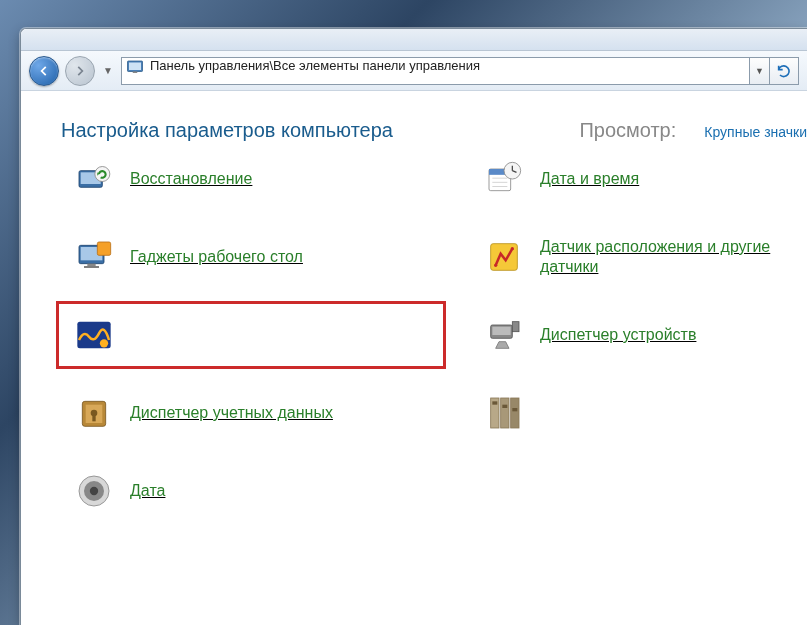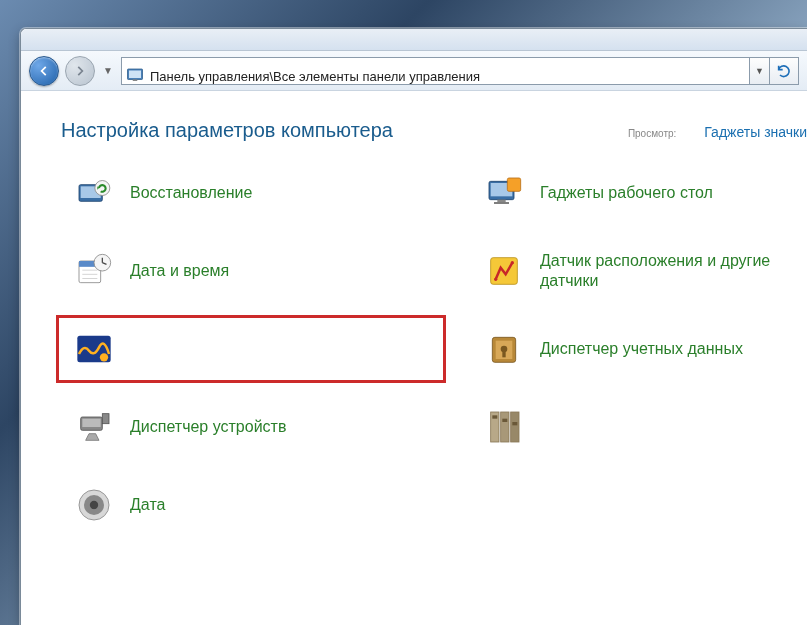--- a/index.html
+++ b/index.html
@@ -49,21 +49,21 @@
   .nav-fwd {
     background: radial-gradient(circle at 30% 30%, #e0e6ec, #b8c3cf);
     border:1px solid #9aa5b0; color:#7a8490;
   }
   .nav-drop {
     width:14px; height:30px; display:flex; align-items:center; justify-content:center;
     color:#666; font-size:10px; cursor:pointer;
   }
   .addr-wrap { display:flex; flex:1; height:28px; }
   .addr {
-    flex:1; display:flex; align-items:flex-end;
+    flex:1; display:flex; align-items:flex-start;
     border:1px solid #8b9bab; background:#fff;
     padding:0 4px; gap:6px;
     border-right:none;
   }
   .addr-icon {
     width:18px; height:18px; display:flex; align-items:center; justify-content:center;
   }
   .addr-text { font-size:13px; color:#222; white-space:nowrap; overflow:hidden; }
   .addr-caret {
     width:20px; border:1px solid #8b9bab; background:linear-gradient(#fdfdfd,#e8edf3);
@@ -73,29 +73,30 @@
   .refresh {
     width:30px; border:1px solid #8b9bab; background:linear-gradient(#fdfdfd,#e8edf3);
     display:flex; align-items:center; justify-content:center; color:#1e5fa8;
     cursor:pointer;
   }
   .content {
     padding: 28px 0 0 40px;
     height: calc(100% - 62px);
     overflow:hidden;
   }
-  .hdr-row { display:flex; align-items:baseline; gap:28px; margin-bottom:22px; }
+  .hdr-row { display:flex; align-items:baseline; gap:28px; margin-bottom:8px; }
   .page-title { font-size:20px; color:#1a5c8d; font-weight:400; }
-  .view-label { font-size:10px; color:#888; margin-left:auto; }
+  .view-label { font-size:20px; color:#888; margin-left:auto; }
   .view-link { font-size:14px; color:#1a6fb0; cursor:pointer; white-space:nowrap; }
   .grid {
     display:grid;
     grid-template-columns: 380px 1fr;
     column-gap: 30px;
     row-gap: 20px;
+    text-decoration: underline;
   }
   .item {
     display:flex; align-items:center; gap:14px;
     padding:6px 10px; border:1px solid transparent; border-radius:3px;
     min-height:52px;
   }
   .item.highlighted { position:relative; }
   .item.highlighted::after{
     content:""; position:absolute; inset:-6px;
     border:3px solid #cc2a2a; pointer-events:none;
@@ -140,103 +141,103 @@
             <path d="M4 4 L4 10 L10 10"></path>
           </svg>
       </div>
     </div>
   </div>
 
   <div class="content">
     <div class="hdr-row">
       <div class="page-title">Настройка параметров компьютера</div>
       <div class="view-label">Просмотр:</div>
-      <div class="view-link">Гаджеты значки</div>
+      <div class="view-link">Крупные значки</div>
     </div>
     <div class="grid" id="grid">
         <div class="item">
           <div class="ico">
             <svg width="40" height="40" viewBox="0 0 48 48">
               <rect x="6" y="14" width="28" height="20" rx="2" fill="#3a6ea5" stroke="#1e4570"></rect>
               <rect x="8" y="16" width="24" height="14" fill="#a8c8e8"></rect>
               <circle cx="34" cy="18" r="9" fill="#f5f5f5" stroke="#888"></circle>
               <path d="M30 18 A4 4 0 1 1 32 22" fill="none" stroke="#2a8a2a" stroke-width="2.5"></path>
               <path d="M28 16 L30 18 L28 20 Z" fill="#2a8a2a"></path>
             </svg>
           </div>
           <div class="lbl">Восстановление</div>
-        </div>
-        <div class="item">
-          <div class="ico">
-            <svg width="40" height="40" viewBox="0 0 48 48">
-              <rect x="6" y="10" width="30" height="22" rx="2" fill="#3a6ea5" stroke="#1e4570"></rect>
-              <rect x="8" y="12" width="26" height="16" fill="#a8c8e8"></rect>
-              <rect x="16" y="32" width="10" height="3" fill="#888"></rect>
-              <rect x="12" y="35" width="18" height="2" fill="#666"></rect>
-              <rect x="28" y="6" width="16" height="16" rx="2" fill="#f5a028" stroke="#b87018"></rect>
-            </svg>
-          </div>
-          <div class="lbl">Гаджеты рабочего стол</div>
         </div>
         <div class="item">
           <div class="ico">
             <svg width="40" height="40" viewBox="0 0 48 48">
               <rect x="6" y="12" width="26" height="26" rx="2" fill="#fff" stroke="#888"></rect>
               <rect x="6" y="12" width="26" height="7" fill="#5a8ac8"></rect>
               <line x1="10" y1="23" x2="28" y2="23" stroke="#ccc"></line>
               <line x1="10" y1="28" x2="28" y2="28" stroke="#ccc"></line>
               <line x1="10" y1="33" x2="28" y2="33" stroke="#ccc"></line>
               <circle cx="34" cy="14" r="10" fill="#f5f5f5" stroke="#888"></circle>
               <line x1="34" y1="14" x2="34" y2="8" stroke="#444" stroke-width="1.5"></line>
               <line x1="34" y1="14" x2="39" y2="16" stroke="#444" stroke-width="1.5"></line>
             </svg>
           </div>
           <div class="lbl">Дата и время</div>
         </div>
         <div class="item">
           <div class="ico">
             <svg width="40" height="40" viewBox="0 0 48 48">
+              <rect x="6" y="10" width="30" height="22" rx="2" fill="#3a6ea5" stroke="#1e4570"></rect>
+              <rect x="8" y="12" width="26" height="16" fill="#a8c8e8"></rect>
+              <rect x="16" y="32" width="10" height="3" fill="#888"></rect>
+              <rect x="12" y="35" width="18" height="2" fill="#666"></rect>
+              <rect x="28" y="6" width="16" height="16" rx="2" fill="#f5a028" stroke="#b87018"></rect>
+            </svg>
+          </div>
+          <div class="lbl">Гаджеты рабочего стол</div>
+        </div>
+        <div class="item">
+          <div class="ico">
+            <svg width="40" height="40" viewBox="0 0 48 48">
               <rect x="8" y="8" width="32" height="32" rx="3" fill="#f5c838" stroke="#b89018"></rect>
               <path d="M14 34 L20 20 L26 28 L34 14" fill="none" stroke="#c82828" stroke-width="3"></path>
               <circle cx="14" cy="34" r="2" fill="#c82828"></circle>
               <circle cx="34" cy="14" r="2" fill="#c82828"></circle>
             </svg>
           </div>
           <div class="lbl">Датчик расположения и другие датчики</div>
         </div>
         <div class="item highlighted">
           <div class="ico">
             <svg width="40" height="40" viewBox="0 0 48 48">
               <rect x="4" y="8" width="40" height="32" rx="3" fill="#1a3a8a"></rect>
               <path d="M6 30 Q12 18 18 26 T30 22 T42 30" fill="none" stroke="#ffb020" stroke-width="3"></path>
               <circle cx="36" cy="34" r="5" fill="#ffb020"></circle>
             </svg>
           </div>
         </div>
         <div class="item">
           <div class="ico">
             <svg width="40" height="40" viewBox="0 0 48 48">
+              <rect x="8" y="12" width="26" height="16" rx="2" fill="#888" stroke="#555"></rect>
+              <rect x="10" y="14" width="22" height="10" fill="#bbb"></rect>
+              <rect x="34" y="8" width="8" height="12" fill="#888" stroke="#555"></rect>
+              <path d="M18 32 L26 32 L30 40 L14 40 Z" fill="#aaa" stroke="#777"></path>
+            </svg>
+          </div>
+          <div class="lbl">Диспетчер устройств</div>
+        </div>
+        <div class="item">
+          <div class="ico">
+            <svg width="40" height="40" viewBox="0 0 48 48">
               <rect x="10" y="10" width="28" height="30" rx="3" fill="#b88838" stroke="#7a5820"></rect>
               <rect x="14" y="14" width="20" height="22" fill="#d8a858"></rect>
               <circle cx="24" cy="24" r="4" fill="#7a5820"></circle>
               <rect x="22" y="26" width="4" height="8" fill="#7a5820"></rect>
             </svg>
           </div>
           <div class="lbl">Диспетчер учетных данных</div>
-        </div>
-        <div class="item">
-          <div class="ico">
-            <svg width="40" height="40" viewBox="0 0 48 48">
-              <rect x="8" y="12" width="26" height="16" rx="2" fill="#888" stroke="#555"></rect>
-              <rect x="10" y="14" width="22" height="10" fill="#bbb"></rect>
-              <rect x="34" y="8" width="8" height="12" fill="#888" stroke="#555"></rect>
-              <path d="M18 32 L26 32 L30 40 L14 40 Z" fill="#aaa" stroke="#777"></path>
-            </svg>
-          </div>
-          <div class="lbl">Диспетчер устройств</div>
         </div>
         <div class="item">
           <div class="ico">
             <svg width="40" height="40" viewBox="0 0 48 48">
               <rect x="8" y="6" width="10" height="36" fill="#b8a888" stroke="#8a7858"></rect>
               <rect x="20" y="6" width="10" height="36" fill="#a89878" stroke="#8a7858"></rect>
               <rect x="32" y="6" width="10" height="36" fill="#988868" stroke="#8a7858"></rect>
               <rect x="10" y="10" width="6" height="4" fill="#6a5838"></rect>
               <rect x="22" y="14" width="6" height="4" fill="#6a5838"></rect>
               <rect x="34" y="18" width="6" height="4" fill="#6a5838"></rect>

